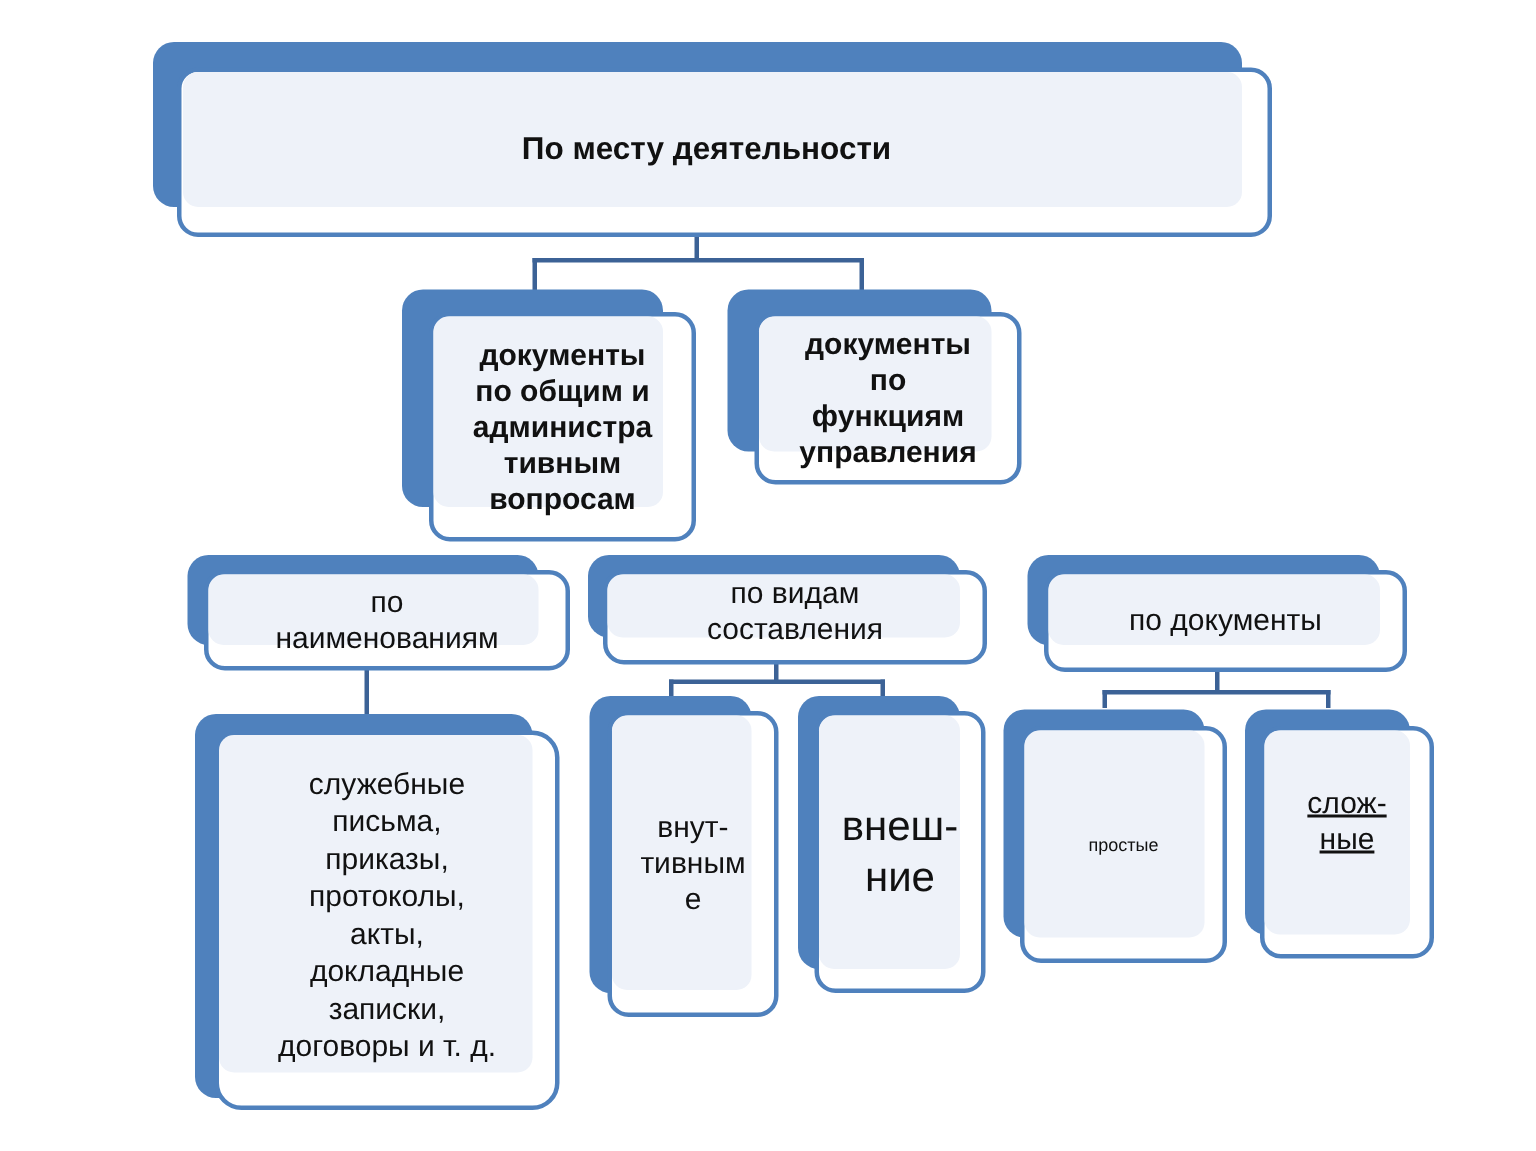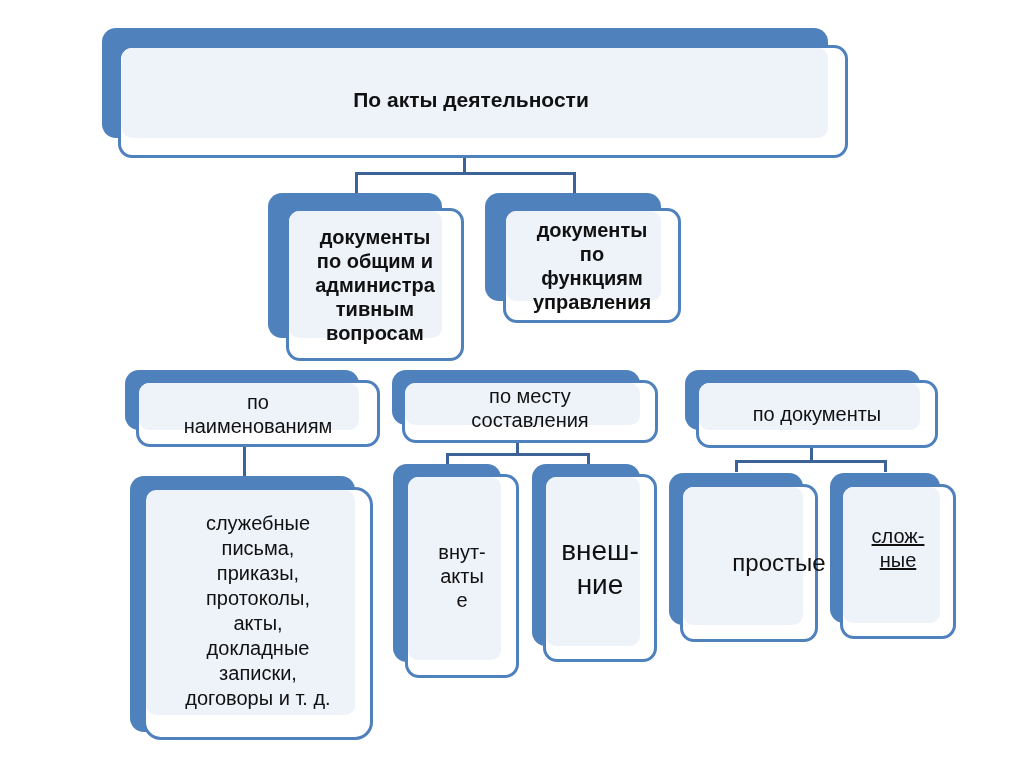--- a/index.html
+++ b/index.html
@@ -31,21 +31,21 @@
 
 <div class="line" style="left:810px;top:448px;width:3px;height:13px;"></div>
 <div class="line" style="left:735px;top:460px;width:152px;height:3px;"></div>
 <div class="line" style="left:735px;top:460px;width:3px;height:12px;"></div>
 <div class="line" style="left:884px;top:460px;width:3px;height:12px;"></div>
 
 <div class="node">
   <div class="back" style="left:102px;top:28px;width:726px;height:110px;"></div>
   <div class="front" style="left:118px;top:45px;width:730px;height:113px;"></div>
   <div class="inner" style="left:122px;top:48px;width:706px;height:90px;"></div>
-  <div class="label bold" style="left:118px;top:70px;width:706px;height:60px;font-size:21px;">По акты деятельности</div>
+  <div class="label bold" style="left:118px;top:70px;width:706px;height:60px;font-size:21px;">По месту деятельности</div>
 </div>
 
 <div class="node">
   <div class="back" style="left:268px;top:193px;width:174px;height:145px;"></div>
   <div class="front" style="left:286px;top:208px;width:178px;height:153px;"></div>
   <div class="inner" style="left:289px;top:211px;width:153px;height:127px;"></div>
   <div class="label bold" style="left:286px;top:208px;width:178px;height:153px;font-size:20px;">документы
 по общим и
 администра
 тивным
@@ -67,21 +67,21 @@
   <div class="front" style="left:136px;top:380px;width:244px;height:67px;"></div>
   <div class="inner" style="left:139px;top:383px;width:220px;height:47px;"></div>
   <div class="label" style="left:136px;top:380px;width:244px;height:67px;font-size:20px;">по
 наименованиям</div>
 </div>
 
 <div class="node">
   <div class="back" style="left:392px;top:370px;width:248px;height:55px;"></div>
   <div class="front" style="left:402px;top:380px;width:256px;height:63px;"></div>
   <div class="inner" style="left:405px;top:383px;width:235px;height:42px;"></div>
-  <div class="label" style="left:402px;top:376px;width:256px;height:63px;font-size:20px;">по месту
+  <div class="label" style="left:402px;top:376px;width:256px;height:63px;font-size:20px;">по видам
 составления</div>
 </div>
 
 <div class="node">
   <div class="back" style="left:685px;top:370px;width:235px;height:60px;"></div>
   <div class="front" style="left:696px;top:380px;width:242px;height:68px;"></div>
   <div class="inner" style="left:699px;top:383px;width:221px;height:47px;"></div>
   <div class="label" style="left:696px;top:380px;width:242px;height:68px;font-size:20px;">по документы</div>
 </div>
 
@@ -97,37 +97,37 @@
 докладные
 записки,
 договоры и т. д.</div>
 </div>
 
 <div class="node">
   <div class="back" style="left:393px;top:464px;width:108px;height:198px;"></div>
   <div class="front" style="left:405px;top:474px;width:114px;height:204px;"></div>
   <div class="inner" style="left:408px;top:477px;width:93px;height:183px;"></div>
   <div class="label" style="left:405px;top:474px;width:114px;height:204px;font-size:20px;">внут-
-акты
+тивным
 е</div>
 </div>
 
 <div class="node">
   <div class="back" style="left:532px;top:464px;width:108px;height:182px;"></div>
   <div class="front" style="left:543px;top:474px;width:114px;height:188px;"></div>
   <div class="inner" style="left:546px;top:477px;width:94px;height:169px;"></div>
   <div class="label" style="left:543px;top:474px;width:114px;height:188px;font-size:28px;">внеш-
 ние</div>
 </div>
 
 <div class="node">
   <div class="back" style="left:669px;top:473px;width:134px;height:152px;"></div>
   <div class="front" style="left:680px;top:484px;width:138px;height:158px;"></div>
   <div class="inner" style="left:683px;top:487px;width:120px;height:138px;"></div>
-  <div class="label" style="left:710px;top:484px;width:138px;height:158px;font-size:24px;">простые</div>
+  <div class="label" style="left:680px;top:484px;width:138px;height:158px;font-size:12px;">простые</div>
 </div>
 
 <div class="node">
   <div class="back" style="left:830px;top:473px;width:110px;height:150px;"></div>
   <div class="front" style="left:840px;top:484px;width:116px;height:155px;"></div>
   <div class="inner" style="left:843px;top:487px;width:97px;height:136px;"></div>
   <div class="label" style="left:840px;top:470px;width:116px;height:155px;font-size:20px;text-decoration:underline;">слож-
 ные</div>
 </div>
 

